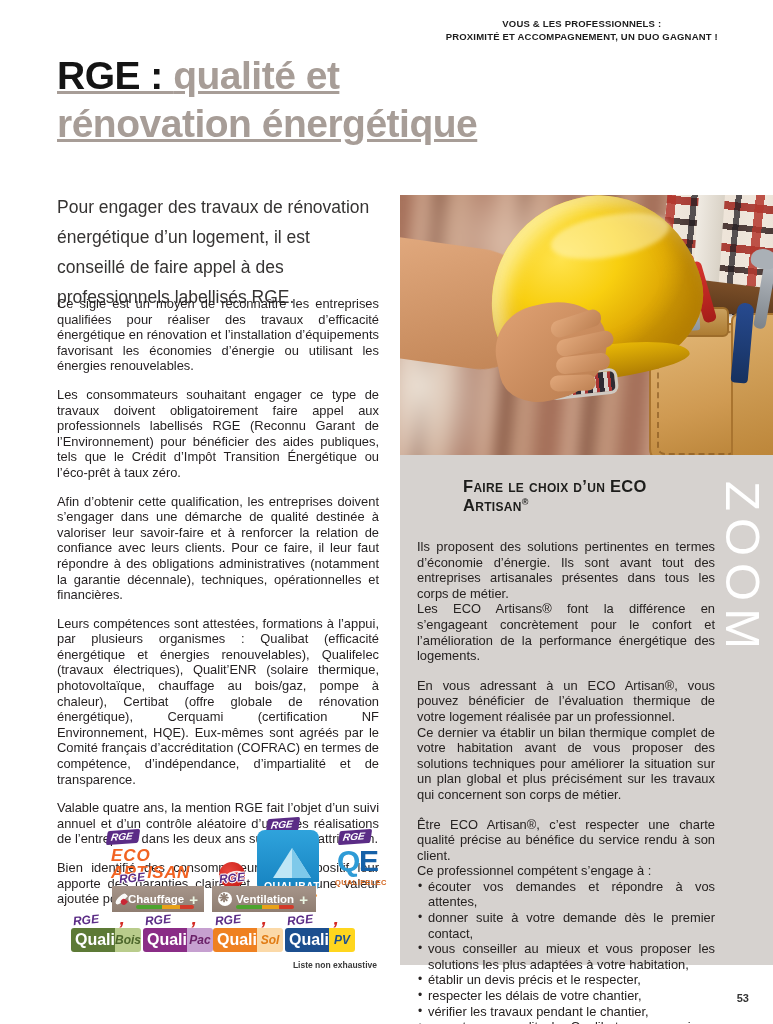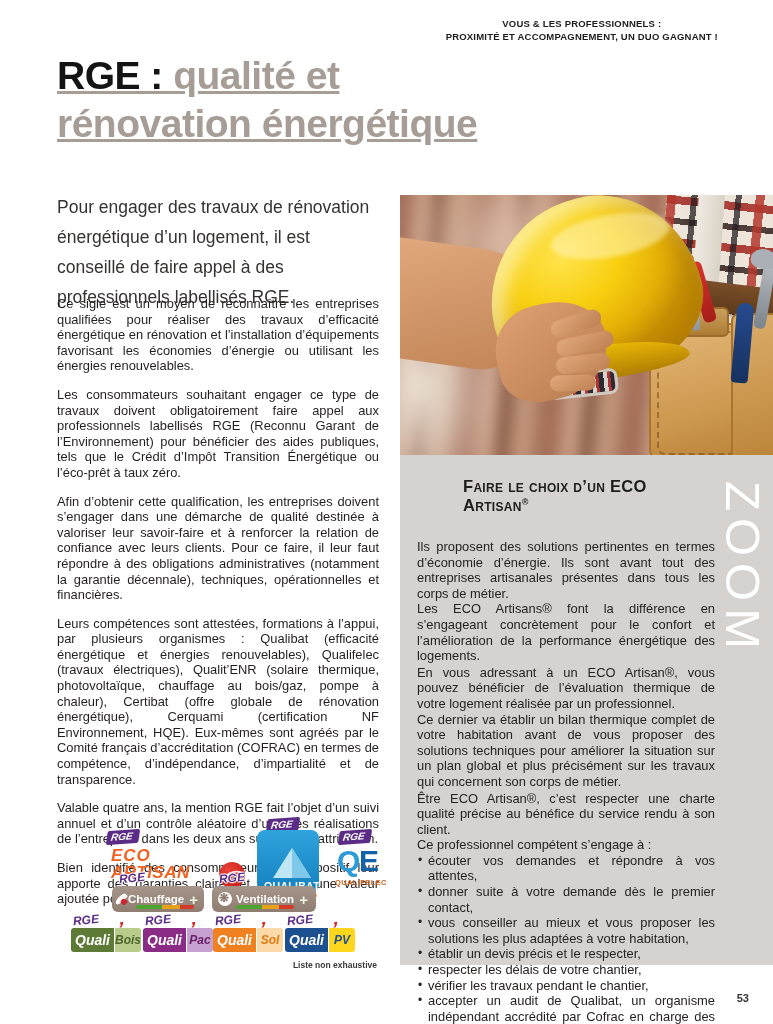--- a/index.html
+++ b/index.html
@@ -137,21 +137,21 @@
   .panel {
     position:absolute; left:400px; top:455px; width:373px; height:510px;
     background:#d6d2cf; padding:22px 60px 0 17px;
   }
   .panel h2 {
     font-variant:small-caps; font-weight:bold; font-size:16.5px; color:#1d1d1b;
     letter-spacing:.3px; margin-bottom:24px;margin-left:46px;
   }
   .panel h2 sup { font-size:9px; vertical-align:super; }
   .panel-body { font-size:12.9px; line-height:15.6px; text-align:justify; color:#262221; width:298px; }
-  .panel-body p.gap { margin-top:1px; }
+  .panel-body p.gap { margin-top:14px; }
   .panel-body ul { list-style:none; }
   .panel-body li { position:relative; padding-left:11px; }
   .panel-body li::before { content:"•"; position:absolute; left:1px; top:0; font-size:12px; }
   .zoom-vert {
     position:absolute; top:26px; right:4px;
     writing-mode:vertical-rl; font-size:49px; color:#ffffff;
     letter-spacing:7px; font-weight:normal; line-height:52px;
   }
 
   
@@ -176,33 +176,33 @@
   .qbat .pyr { position:absolute; left:16px; top:18px; width:0; height:0; border-left:19px solid transparent; border-right:19px solid transparent; border-bottom:30px solid #bfe6f5; }
   .qbat .pyr2 { position:absolute; left:35px; top:18px; width:0; height:0; border-left:0 solid transparent; border-right:19px solid transparent; border-bottom:30px solid #7ec9ea; }
   .qbat .lbl { position:absolute; left:0; top:50px; width:70px; text-align:center; color:#fff; font-size:10.5px; letter-spacing:.3px; }
   .qbat .sub { position:absolute; left:10px; top:64px; width:50px; height:3px; background:#f59a3c; border-radius:2px; }
   .qfel { position:absolute; left:278px; top:12px; width:60px; height:62px; }
   .qfel .q { position:absolute; left:2px; top:14px; font-size:30px; color:#2e9bd6; font-weight:bold; }
   .qfel .e { position:absolute; left:24px; top:14px; font-size:30px; color:#1561a8; font-weight:bold; }
   .qfel .lbl { position:absolute; left:0px; top:48px; font-size:7.5px; color:#d2641e; letter-spacing:.4px; }
   .bar-badge {
     position:absolute; height:26px; background:linear-gradient(180deg,#a6958a,#8f7d71);
-    border-radius:6px; color:#fff; display:flex; align-items:center; padding:0 6px; gap:4px;
+    border-radius:0; color:#fff; display:flex; align-items:center; padding:0 6px; gap:4px;
   }
   .bar-badge .txt { font-size:11.5px; }
   .bar-badge .plus { font-size:15px; color:#eaf5e2; margin-left:1px; }
   .bar-badge .icon { width:14px; height:14px; position:relative; }
   .flame { background:radial-gradient(circle at 50% 70%, #fff 0 35%, transparent 36%), #fff; -webkit-mask:none; border-radius:50% 0 50% 50%; transform:rotate(45deg); opacity:.95; }
   .flame::after { content:""; position:absolute; left:4px; top:4px; width:6px; height:6px; background:#c23; border-radius:50% 0 50% 50%; }
   .fan { border-radius:50%; background:#fff; }
   .fan::after { content:"❋"; position:absolute; left:1px; top:-1px; font-size:12px; color:#8f7d71; }
   .stripes { position:absolute; left:24px; bottom:3px; width:58px; height:4px;
     background:linear-gradient(90deg,#4da32f 0 45%, #e8a21a 45% 75%, #d23a2a 75% 100%); border-radius:2px; }
   .quali { position:absolute; width:70px; height:40px; }
-  .quali .p1 { position:absolute; left:0; top:12px; height:24px; padding:0 4px; color:#fff; font-size:14px; line-height:24px; font-style:italic; border-radius:3px 0 0 3px; }
+  .quali .p1 { position:absolute; left:0; top:12px; height:24px; padding:0 4px; color:#fff; font-size:16px; line-height:24px; border-radius:3px 0 0 3px; }
   .quali .p2 { position:absolute; right:0; top:12px; height:24px; width:26px; text-align:center; font-size:12px; line-height:24px; font-style:italic; border-radius:0 3px 3px 0; }
   .quali .comma { position:absolute; right:18px; top:2px; color:#d42b25; font-size:20px; font-weight:bold; font-style:italic; }
   .note { position:absolute; right:10px; top:142px; font-size:8.5px; font-weight:bold; color:#3a3a3a; }
 
   .pagenum { position:absolute; right:24px; bottom:20px; font-size:11px; font-weight:bold; color:#333; }
 </style>
 </head>
 <body>
 
 <div id="page">

